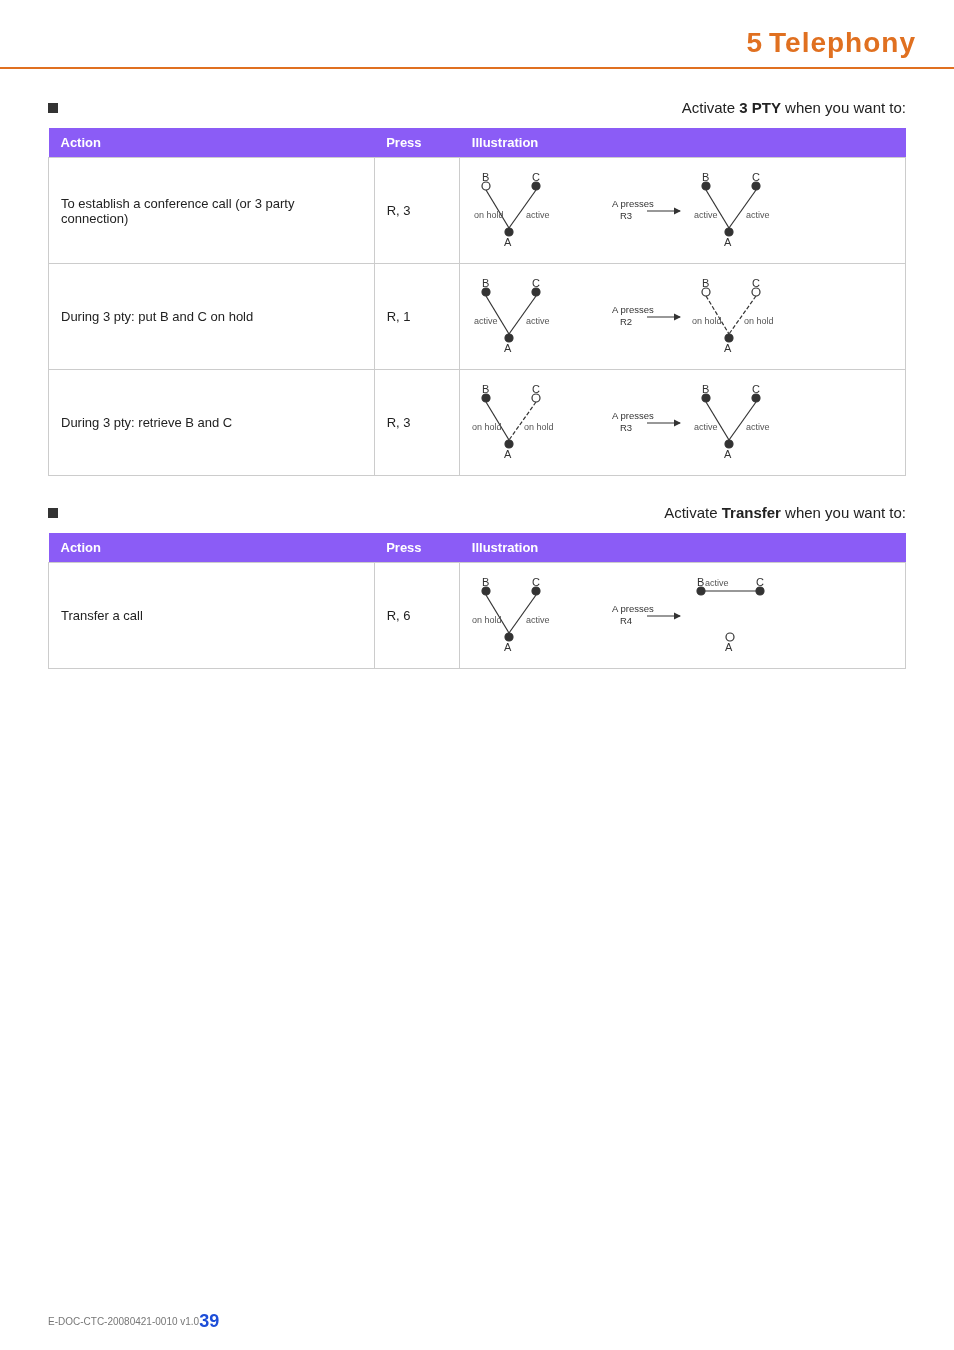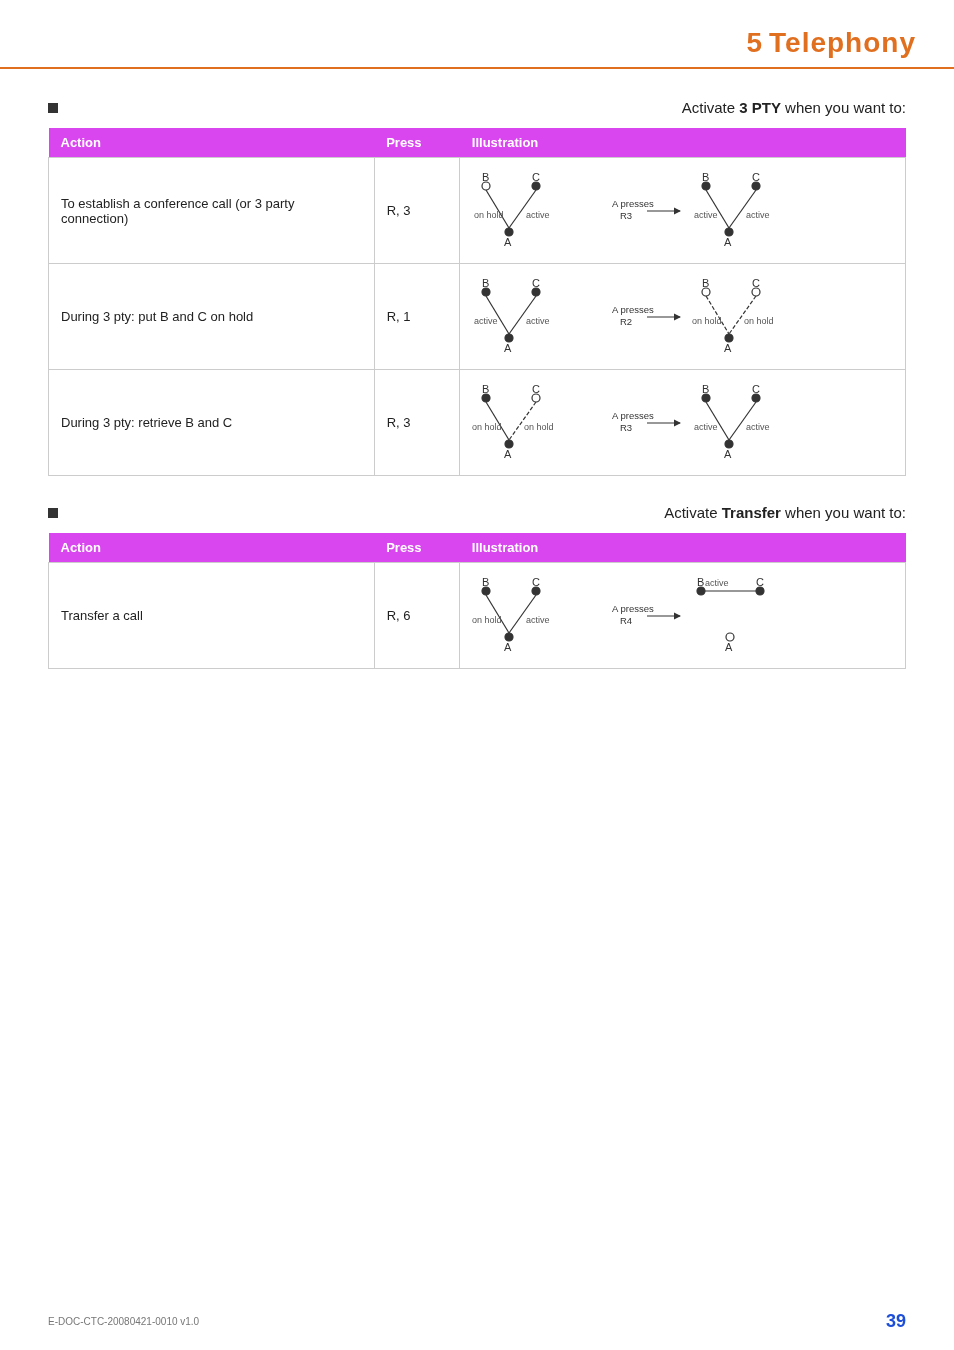--- a/index.html
+++ b/index.html
@@ -59,21 +59,21 @@
       margin-right: 10px;
     }
 
     
     table {
       width: 100%;
       border-collapse: collapse;
       font-size: 13px;
     }
     table thead tr th {
-      background: #d946ef;
+      background: #8b5cf6;
       color: #fff;
       text-align: left;
       padding: 7px 12px;
       font-weight: 600;
       font-size: 13px;
     }
     table tbody tr td {
       border: 1px solid #ccc;
       padding: 10px 12px;
       vertical-align: middle;
@@ -98,21 +98,21 @@
       overflow: visible;
     }
 
     
     .page-footer {
       position: absolute;
       bottom: 18px;
       left: 48px;
       right: 48px;
       display: flex;
-      justify-content: space-between;
+      justify-content: flex-start;
       align-items: center;
       font-size: 10px;
       color: #777;
     }
     .footer-page-num {
       font-size: 18px;
       font-weight: 700;
       color: #1d4ed8;
     }
   </style>

